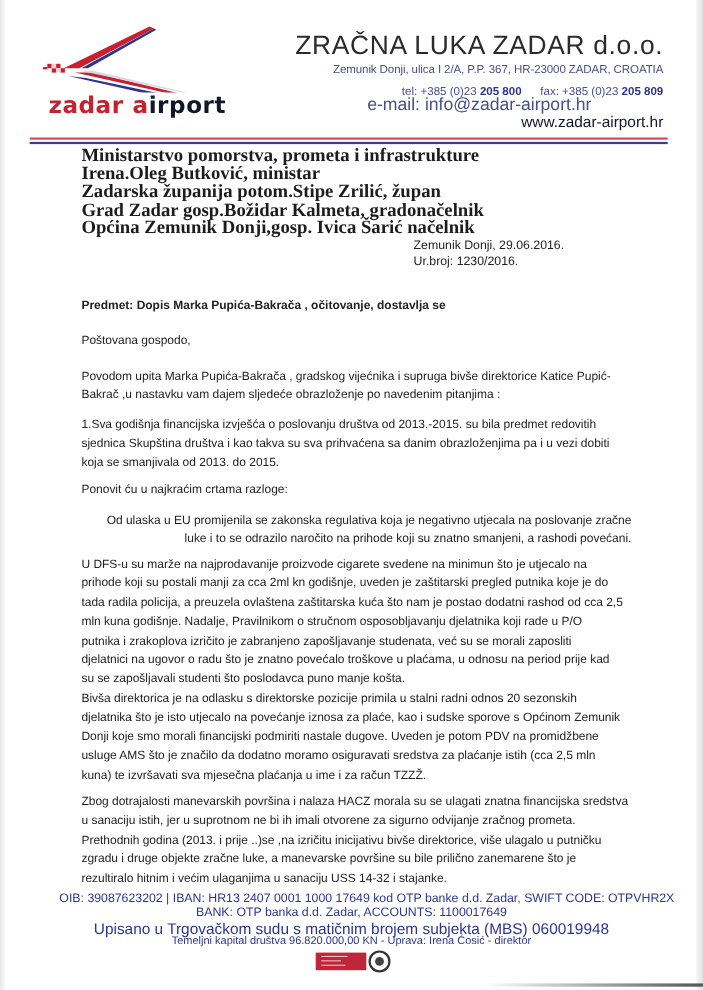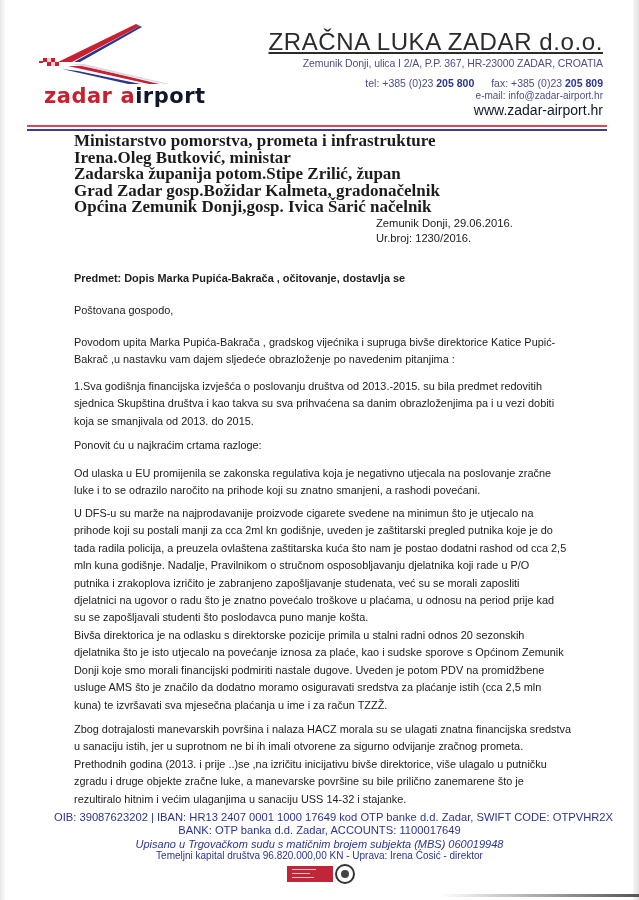--- a/index.html
+++ b/index.html
@@ -12,45 +12,45 @@
 
   
   .logo { position: absolute; left: 28px; top: 22px; width: 160px; height: 90px; }
   .logo svg { display: block; }
   .logo-text { position: absolute; left: 16px; top: 62px; font-family: "DejaVu Sans", sans-serif; font-weight: bold; font-size: 21px; letter-spacing: 0.5px; color: #c8202f; white-space: nowrap; }
   .logo-text .blue { color: #0f172a; }
   .logo-text .gap { display: inline-block; width: 8px; }
 
   
   .company { position: absolute; right: 36px; top: 28px; text-align: right; color: #2a2a2a; }
-  .company-name { font-family: "Liberation Sans", sans-serif; font-size: 24px; letter-spacing: 0.6px; color: #2b2b2b; line-height: 28px; white-space: nowrap; text-decoration: underline; }
+  .company-name { font-family: "Liberation Sans", sans-serif; font-size: 24px; letter-spacing: 0.6px; color: #2b2b2b; line-height: 28px; white-space: nowrap; }
   .company-addr { font-size: 10.5px; color: #4a4f8a; line-height: 14px; margin-top: 0px; white-space: nowrap; letter-spacing: -0.1px; }
   .company-contact { font-size: 10.5px; color: #4a4f8a; line-height: 14px; margin-top: 6px; white-space: nowrap; }
   .company-contact .num { color: #2b3590; font-weight: bold; }
   .company-contact .sp { display: inline-block; width: 14px; }
-  .company-email { font-size: 10px; color: #4a4f8a; line-height: 12px; white-space: nowrap; }
+  .company-email { font-size: 16px; color: #4a4f8a; line-height: 12px; white-space: nowrap; text-align: center; }
   .company-web { font-size: 14px; color: #0f172a; line-height: 17px; white-space: nowrap; }
 
   .rule-red { position: absolute; left: 27px; top: 125px; width: 580px; height: 2px; background: #d34a5a; }
   .rule-blue { position: absolute; left: 27px; top: 129px; width: 580px; height: 2px; background: #3a3e8e; }
 
   
   .recipients { position: absolute; left: 74px; top: 133px; font-family: Liberation Serif, serif; font-weight: bold; font-size: 17px; line-height: 16.5px; color: #1c1c1c; }
 
   .dateblock { position: absolute; left: 376px; top: 216px; font-size: 11.2px; line-height: 15px; color: #222; }
 
   .body { position: absolute; left: 74px; width: 500px; font-size: 10.9px; line-height: 17.4px; color: #222; }
   .subject { font-weight: bold; }
   .p { white-space: nowrap; }
 
   
   .footer { position: absolute; left: 0; width: 639px; text-align: center; color: #2b3590; font-family: "Liberation Sans", sans-serif; }
   .footer-l1 { top: 811px; font-size: 11.2px; line-height: 13px; padding-left: 28px; }
   .footer-l2 { top: 824px; font-size: 11.2px; line-height: 13px; }
-  .footer-l3 { top: 838px; font-size: 11px; line-height: 12px; font-style: italic; }
+  .footer-l3 { top: 838px; font-size: 14px; line-height: 12px; }
   .footer-l4 { top: 850px; font-size: 10px; line-height: 12px; }
 
   .cert { position: absolute; left: 287px; top: 864px; width: 74px; height: 20px; }
   .cert-red { position: absolute; left: 0; top: 2px; width: 46px; height: 16px; background: #c0263a; }
   .cert-red span { position: absolute; left: 5px; top: 3px; width: 24px; height: 1px; background: #f0c0c8; }
   .cert-seal { position: absolute; left: 48px; top: 0; width: 20px; height: 20px; border-radius: 50%; border: 2px solid #333; background: #fff; }
   .cert-seal::after { content: ""; position: absolute; left: 4px; top: 4px; width: 8px; height: 8px; border-radius: 50%; background: #444; }
 </style>
 </head>
 <body>
@@ -122,21 +122,21 @@
 <div class="body" style="top:378px;">
   <div class="p">1.Sva godišnja financijska izvješća o poslovanju društva od 2013.-2015. su bila predmet redovitih</div>
   <div class="p">sjednica Skupština društva i kao takva su sva prihvaćena sa danim obrazloženjima pa i u vezi dobiti</div>
   <div class="p">koja se smanjivala od 2013. do 2015.</div>
 </div>
 
 <div class="body" style="top:437px;">
   <div class="p">Ponovit ću u najkraćim crtama razloge:</div>
 </div>
 
-<div class="body" style="top:465px;">
+<div class="body" style="top:465px;text-align:right;">
   <div class="p">Od ulaska u EU promijenila se zakonska regulativa koja je negativno utjecala na poslovanje zračne</div>
   <div class="p">luke i to se odrazilo naročito na prihode koji su znatno smanjeni, a rashodi povećani.</div>
 </div>
 
 <div class="body" style="top:505px;">
   <div class="p">U DFS-u su marže na najprodavanije proizvode cigarete svedene na minimun što je utjecalo na</div>
   <div class="p">prihode koji su postali manji za cca 2ml kn godišnje, uveden je zaštitarski pregled putnika koje je do</div>
   <div class="p">tada radila policija, a preuzela ovlaštena zaštitarska kuća što nam je postao dodatni rashod od cca 2,5</div>
   <div class="p">mln kuna godišnje. Nadalje, Pravilnikom o stručnom osposobljavanju djelatnika koji rade u P/O</div>
   <div class="p">putnika i zrakoplova izričito je zabranjeno zapošljavanje studenata, već  su se morali zaposliti</div>

